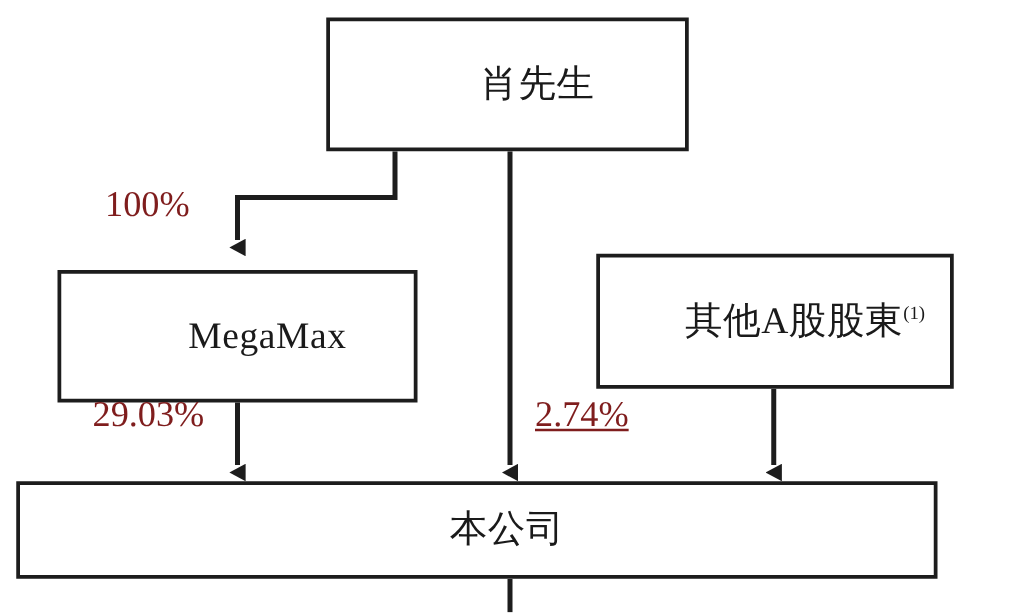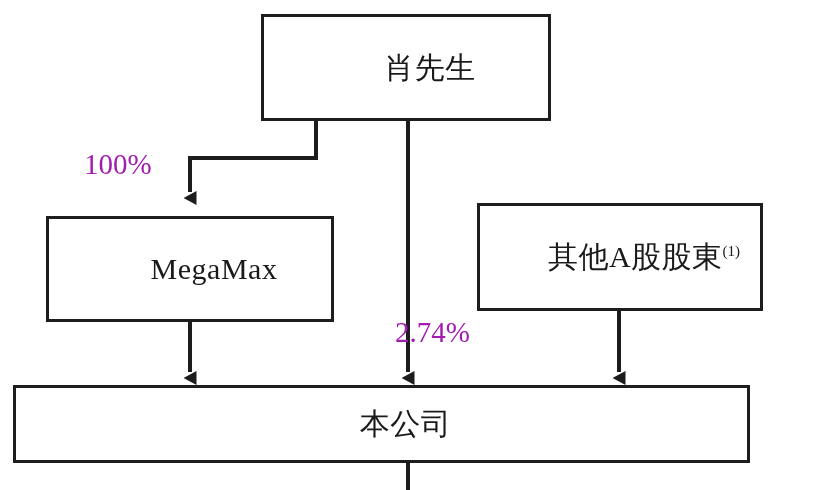--- a/index.html
+++ b/index.html
@@ -73,36 +73,37 @@
     left: 13px;
     top: 385px;
     width: 737px;
     height: 78px;
   }
   .edge-label {
     position: absolute;
     font-family: "Liberation Serif", "DejaVu Serif", serif;
     font-size: 29px;
     line-height: 1;
-    color: #a21caf;
+    color: #7f1d1d;
     white-space: nowrap;
     background: transparent;
     z-index: 3;
   }
   #label-100 {
     left: 84px;
     top: 150px;
   }
   #label-2903 {
     left: 74px;
     top: 318px;
   }
   #label-274 {
-    left: 395px;
+    left: 428px;
     top: 318px;
+    text-decoration: underline;
   }
   #label-6823 {
     left: 633px;
     top: 318px;
   }
 </style>
 </head>
 <body>
 
 <div id="diagram-root">
@@ -136,17 +137,18 @@
   <div class="node-box" id="node-other-a">
     <span class="node-label"><span>其他A股股東</span><span class="sup">(1)</span></span>
   </div>
 
   <div class="node-box" id="node-company">
     <span class="node-label">本公司</span>
   </div>
 
   <div class="edge-label" id="label-100">100%</div>
 
+  <div class="edge-label" id="label-2903">29.03%</div>
 
   <div class="edge-label" id="label-274">2.74%</div>
 
 
 </div>
 
 </body></html>

